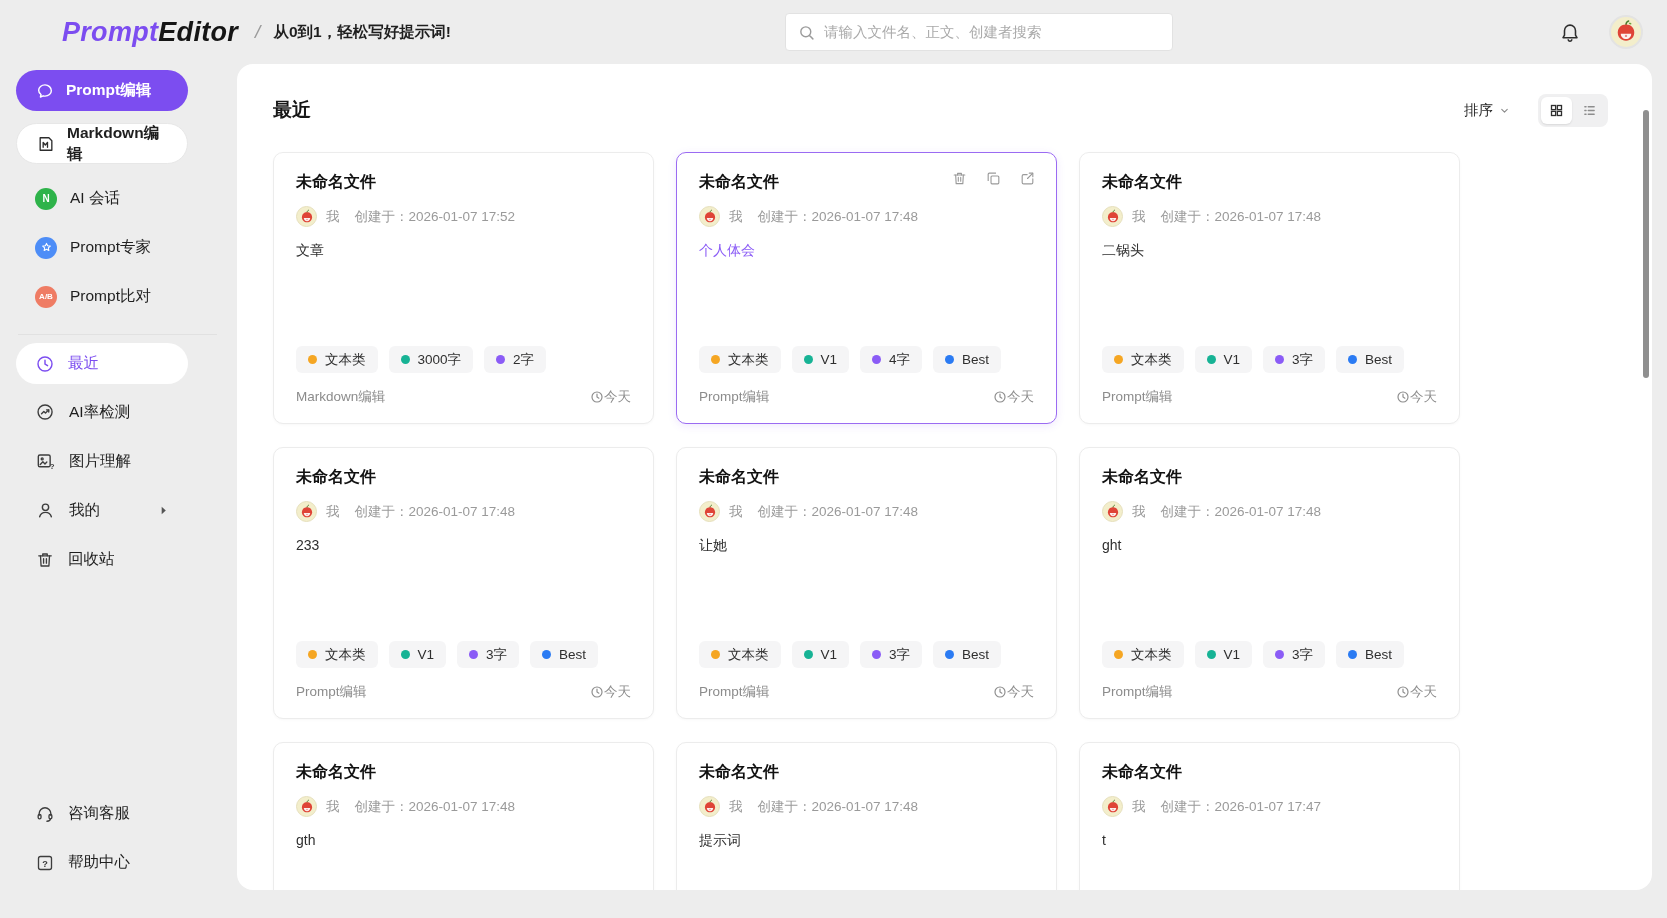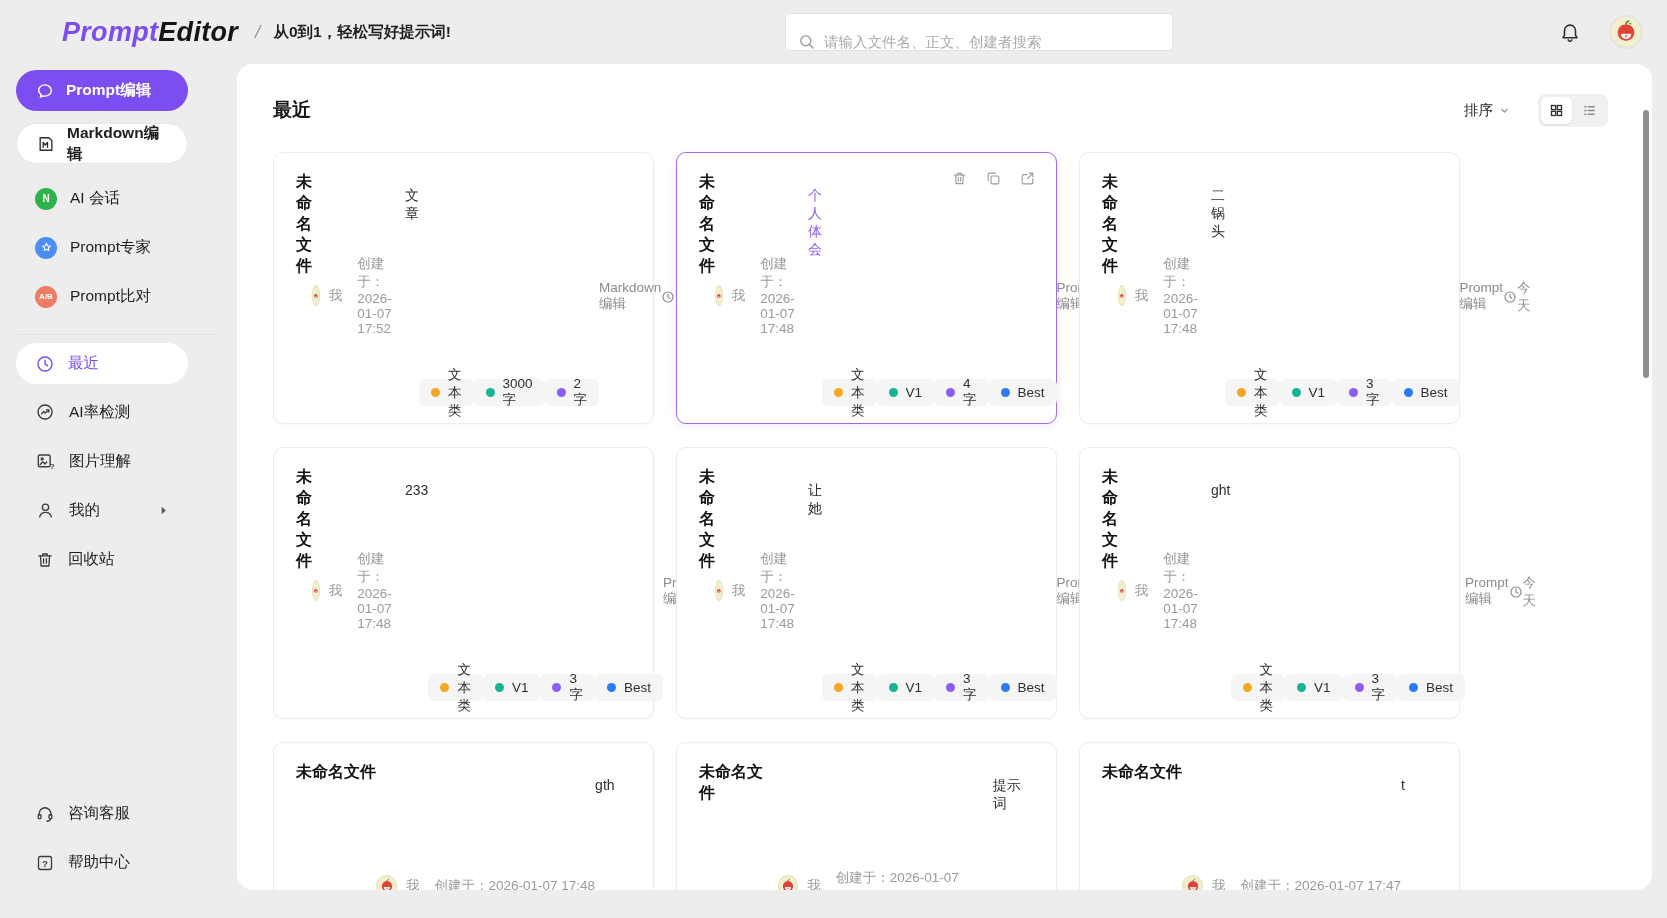--- a/index.html
+++ b/index.html
@@ -15,21 +15,21 @@
   
   .header { height:64px; display:flex; align-items:center; padding:0 24px 0 14px; }
   .logo { font-size:27px; font-weight:bold; font-style:italic; letter-spacing:.3px; white-space:nowrap;margin-left:48px; }
   .logo .p1 { color:#7c4df0; }
   .logo .p2 { color:#151515; }
   .logo-sep { color:#9a9a9a; font-size:19px; font-style:italic; margin:0 13px 0 17px; }
   .tagline { font-size:15.5px; font-weight:bold; color:#1f1f1f; }
   .search-box {
     position:absolute; left:785px; top:13px; width:388px; height:38px;
     background:#fff; border:1px solid #e2e2e2; border-radius:4px;
-    display:flex; align-items:flex-end; padding:0 12px; gap:9px;
+    display:flex; align-items:center; padding:0 12px; gap:9px;
   }
   .search-box .s-icon { color:#9b9b9b; }
   .search-box input { flex:1; border:none; outline:none; background:transparent; font-size:14.5px; color:#333; font-family:inherit; }
   .search-box input::placeholder { color:#a9a9a9; }
   .header-right { margin-left:auto; display:flex; align-items:center; gap:28px; }
   .bell { color:#2c2c2c; cursor:pointer; }
   .avatar { width:34px; height:34px; border-radius:50%; background:#f3eecb; border:2px solid #e3e3e3; display:flex; align-items:center; justify-content:center; overflow:hidden; cursor:pointer; }
 
   
   .sidebar { position:absolute; left:0; top:64px; bottom:0; width:237px; padding:6px 18px 0 16px; }
@@ -62,30 +62,30 @@
   .head-controls { margin-left:auto; display:flex; align-items:center; gap:28px; }
   .sort { display:flex; align-items:center; gap:6px; font-size:14.5px; color:#2b2b2b; cursor:pointer; }
   .sort .chev { color:#8a8a8a; }
   .view-toggle { background:#f0f0f1; border-radius:8px; padding:3px; display:flex; gap:2px; }
   .vt-btn { width:31px; height:27px; border-radius:6px; display:flex; align-items:center; justify-content:center; color:#8d8d8d; cursor:pointer; }
   .vt-btn.active { background:#fff; color:#2f2f2f; box-shadow:0 1px 2px rgba(0,0,0,.1); }
 
   .grid { margin-top:26px; display:grid; grid-template-columns:repeat(3,381px); column-gap:22px; row-gap:23px; }
   .card {
     height:272px; background:#fff; border:1px solid #ececec; border-radius:10px;
-    padding:19px 22px 17px 22px; display:flex; position:relative;
+    padding:19px 22px 17px 22px; display:flex; flex-direction:column; position:relative;
     box-shadow:0 1px 3px rgba(0,0,0,.03); cursor:pointer;
   }
   .card.selected { border:1.5px solid #9b6bf2; box-shadow:0 2px 8px rgba(124,77,240,.12); }
   .card-title { font-size:16px; font-weight:bold; color:#111; }
   .card-meta { display:flex; align-items:center; gap:9px; margin-top:13px; font-size:13.5px; color:#9a9a9a; }
   .card-meta .owner { margin-right:6px; }
   .card-avatar { width:21px; height:21px; border-radius:50%; background:#f3eecb; border:1px solid #e6e0bd; display:flex; align-items:center; justify-content:center; overflow:hidden; }
   .card-body { margin-top:15px; font-size:14px; color:#2f2f2f; }
-  .card-tags { margin-top:auto; display:flex; }
+  .card-tags { margin-top:auto; display:flex; gap:11px; }
   .tag-chip { background:#f5f5f6; border-radius:6px; height:27px; display:flex; align-items:center; gap:8px; padding:0 12px; font-size:13.5px; color:#2f2f2f; }
   .tag-dot { width:9px; height:9px; border-radius:50%; flex:0 0 auto; }
   .card-footer { display:flex; align-items:center; margin-top:15px; font-size:13.5px; color:#8c8c8c; }
   .footer-time { margin-left:auto; display:flex; align-items:center; gap:0; }
   .card-actions { position:absolute; top:17px; right:20px; display:flex; gap:17px; color:#9a9a9a; }
   .card-actions .act { cursor:pointer; }
 
   .scroll-thumb { position:absolute; right:3px; top:46px; width:6px; height:268px; border-radius:3px; background:#8f8f8f; }
 </style>
 </head>

